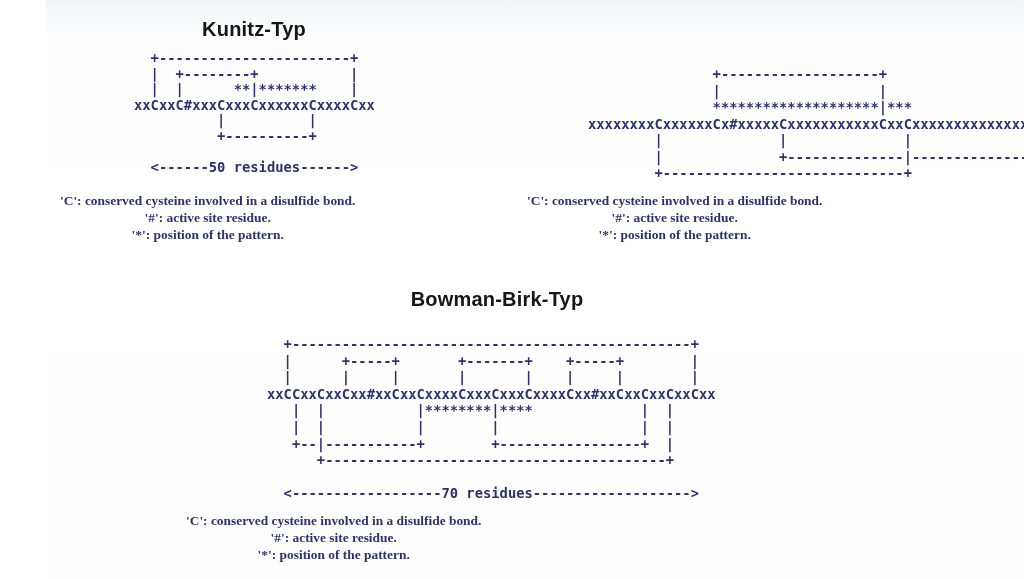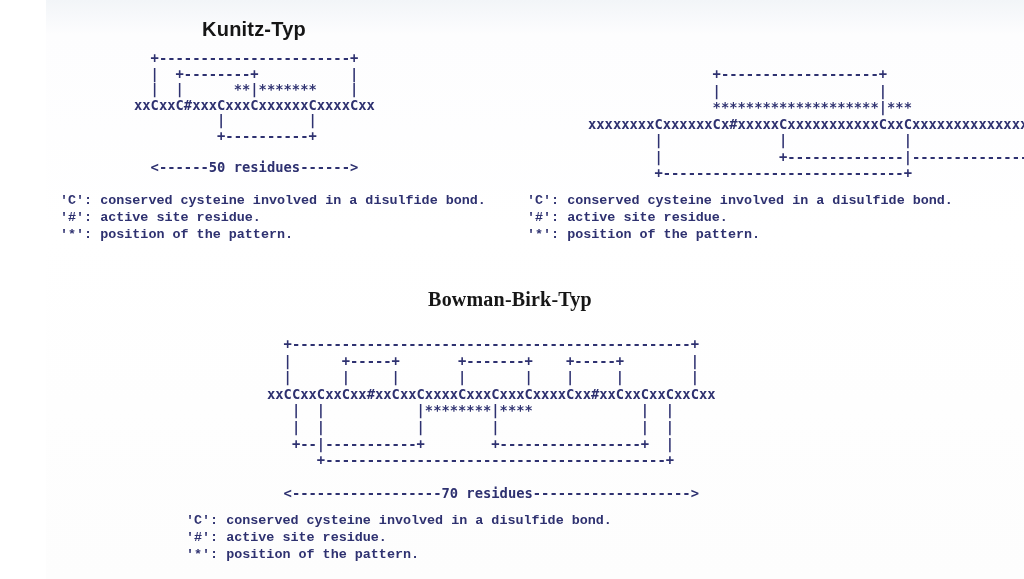--- a/index.html
+++ b/index.html
@@ -17,30 +17,30 @@
     color:#161616;text-align:center;letter-spacing:0.2px;
   }
   .art{
     position:absolute;
     font-family:"DejaVu Sans Mono","Liberation Mono",monospace;
     font-weight:700;font-size:13.8px;
     color:#2e3170;white-space:pre;margin:0;
   }
   .legend{
     position:absolute;
-    font-family:Liberation Mono, monospace;
+    font-family:Liberation Serif, serif;
     font-weight:700;font-size:13.4px;line-height:16.8px;
-    color:#2e3170;white-space:pre;margin:0;
+    color:#2e3170;white-space:pre;margin:0;text-align:center;
   }
   #kunitz-art{left:88px;top:51px;line-height:15.5px;}
   #kazal-art{left:542px;top:66px;line-height:16.5px;}
   #bb-art{left:221px;top:336px;line-height:16.6px;}
   #kunitz-title{left:88px;top:17px;width:240px;}
   #kazal-title{left:630px;top:17px;width:230px;}
-  #bb-title{left:349px;top:287px;width:230px;font-family:Liberation Serif, serif;}
+  #bb-title{left:336px;top:287px;width:230px;}
   #kunitz-legend{left:14px;top:193px;}
   #kazal-legend{left:481px;top:193px;}
   #bb-legend{left:140px;top:513px;}
 </style>
 </head>
 <body>
 
 <div id="canvas">
 
   <div class="title" id="kunitz-title">Kunitz-Typ</div>

